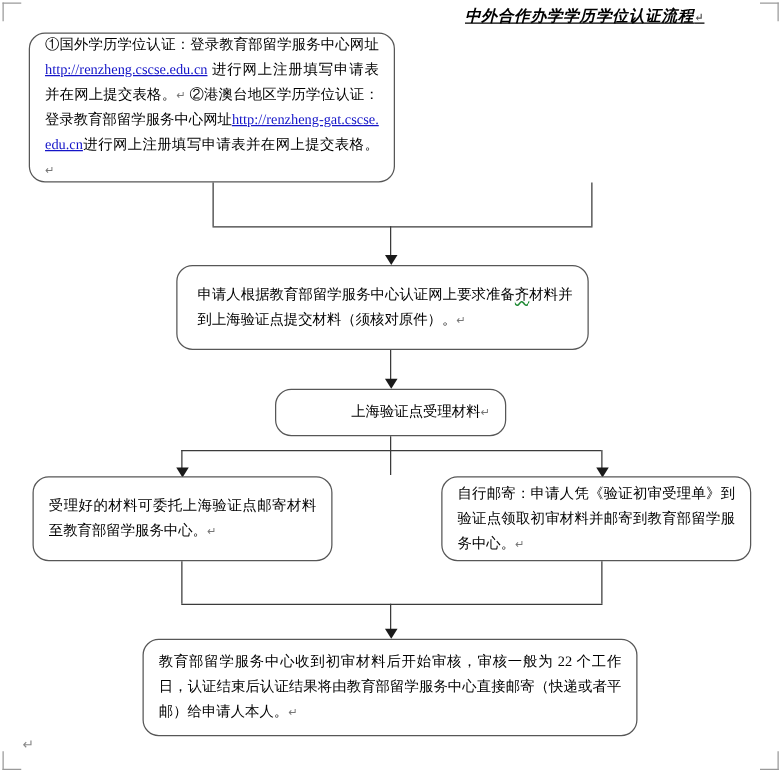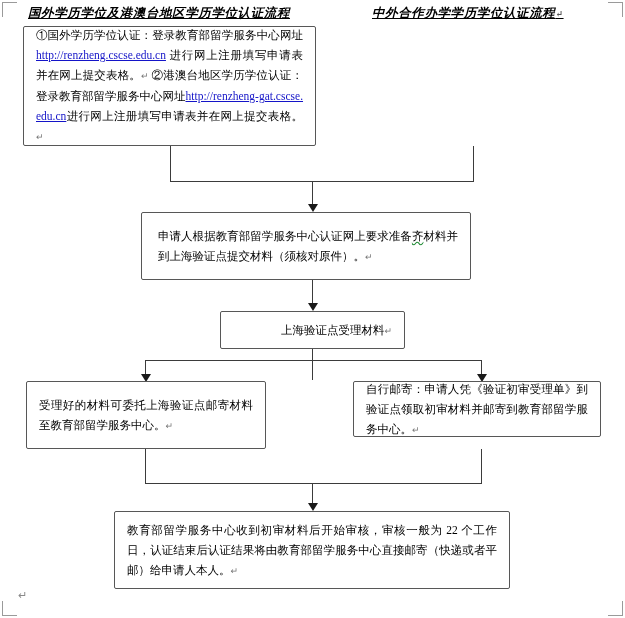--- a/index.html
+++ b/index.html
@@ -27,21 +27,21 @@
     text-decoration:underline;
     font-size:12.5px;letter-spacing:.6px;
     white-space:nowrap;
   }
   .flow-title .mark{font-style:normal;text-decoration:none;font-size:9px;color:#555;}
 
   
   .node{
     position:absolute;
     border:1px solid #575757;
-    border-radius:2px;
+    border-radius:13px;
     background:#fff;
     box-sizing:border-box;
     display:flex;align-items:center;
     padding:6px 12px;
   }
   .node .txt{
     font-size:11.5px;
     line-height:20px;
     text-align:justify;
     width:100%;
@@ -66,23 +66,20 @@
 <body>
 
 <div class="page">
 
   <div class="corner tl"></div>
   <div class="corner tr"></div>
   <div class="corner bl"></div>
   <div class="corner br"></div>
   <div class="pilcrow">↵</div>
 
-  <div class="flow-title" style="left:28px;top:5px;">
-    <span>国外学历学位及港澳台地区学历学位认证流程</span>
-  </div>
 
   <div class="flow-title" style="left:372px;top:5px;">
     <span>中外合作办学学历学位认证流程</span><span class="mark">↵</span>
   </div>
 
   <div class="node" style="left:23px;top:26px;width:293px;height:120px;">
     <div class="txt">
       <span>①国外学历学位认证：登录教育部留学服务中心网址 </span><a href="#">http://renzheng.cscse.edu.cn</a><span> 进行网上注册填写申请表并在网上提交表格。</span><span class="eop">↵</span>
       <span>②港澳台地区学历学位认证：登录教育部留学服务中心网址</span><a href="#">http://renzheng-gat.cscse.edu.cn</a><span>进行网上注册填写申请表并在网上提交表格。</span><span class="eop">↵</span>
     </div>
@@ -116,21 +113,21 @@
   <div class="ln v" style="left:481px;top:360px;height:17px;"></div>
   <div class="arrow" style="left:141px;top:374px;"></div>
   <div class="arrow" style="left:477px;top:374px;"></div>
 
   <div class="node" style="left:26px;top:381px;width:240px;height:68px;">
     <div class="txt">
       <span>受理好的材料可委托上海验证点邮寄材料至教育部留学服务中心。</span><span class="eop">↵</span>
     </div>
   </div>
 
-  <div class="node" style="left:353px;top:381px;width:248px;height:56px;">
+  <div class="node" style="left:353px;top:381px;width:248px;height:68px;">
     <div class="txt">
       <span>自行邮寄：申请人凭《验证初审受理单》到验证点领取初审材料并邮寄到教育部留学服务中心。</span><span class="eop">↵</span>
     </div>
   </div>
 
   <div class="ln v" style="left:145px;top:449px;height:34px;"></div>
   <div class="ln v" style="left:481px;top:449px;height:34px;"></div>
   <div class="ln h" style="left:145px;top:483px;width:337px;"></div>
   <div class="ln v" style="left:312px;top:483px;height:22px;"></div>
   <div class="arrow" style="left:308px;top:503px;"></div>

